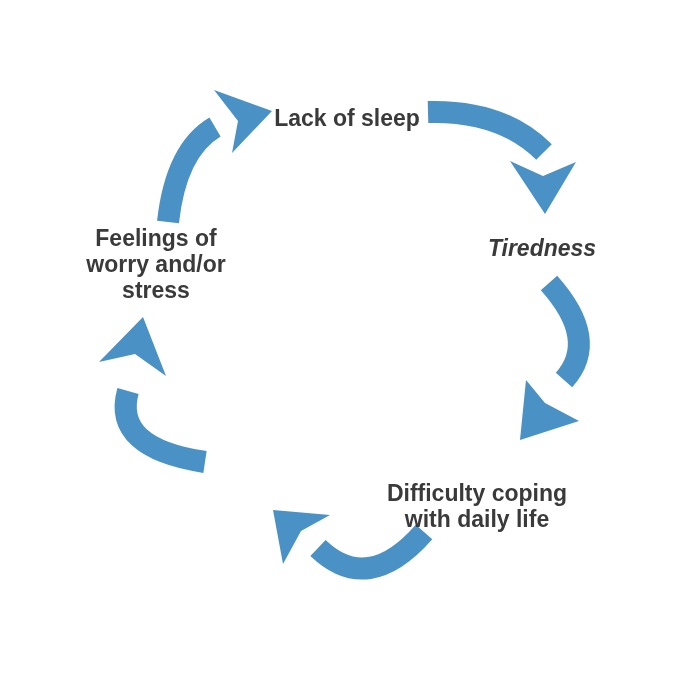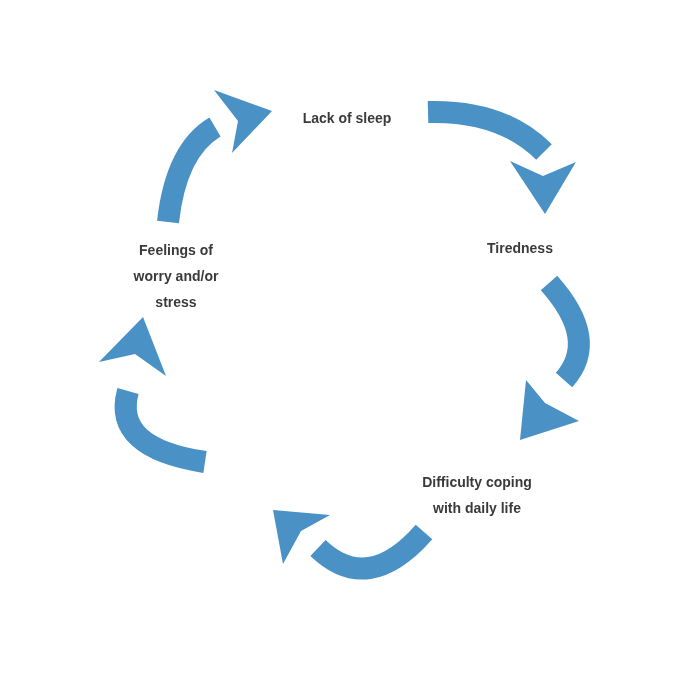--- a/index.html
+++ b/index.html
@@ -31,31 +31,31 @@
     stroke-width: 22;
   }
   .arrow-head {
     fill: var(--arrow-color);
     stroke: none;
   }
   .node {
     position: absolute;
     transform: translate(-50%, -50%);
     font-weight: bold;
-    font-size: 14px;
+    font-size: 23px;
     line-height: 26px;
     color: var(--text-color);
     text-align: center;
     white-space: pre-line;
   }
   .node-lack-of-sleep   { left: 347px; top: 118px; }
-  .node-tiredness       { left: 520px; top: 248px; }
-  .node-difficulty      { left: 477px; top: 495px; }
+  .node-tiredness       { left: 542px; top: 248px; font-style: italic; }
+  .node-difficulty      { left: 477px; top: 506px; }
   .node-low-self-esteem { left: 224px; top: 482px; }
-  .node-feelings        { left: 156px; top: 276px; margin-left: 20px; }
+  .node-feelings        { left: 156px; top: 264px; }
 </style>
 </head>
 <body>
 
 <div class="stage">
 
   <svg class="arrows-layer" viewBox="0 0 700 700" xmlns="http://www.w3.org/2000/svg">
 
     <g>
       <path class="arrow-band" d="M 168,222 Q 176,150 215,127"></path>

